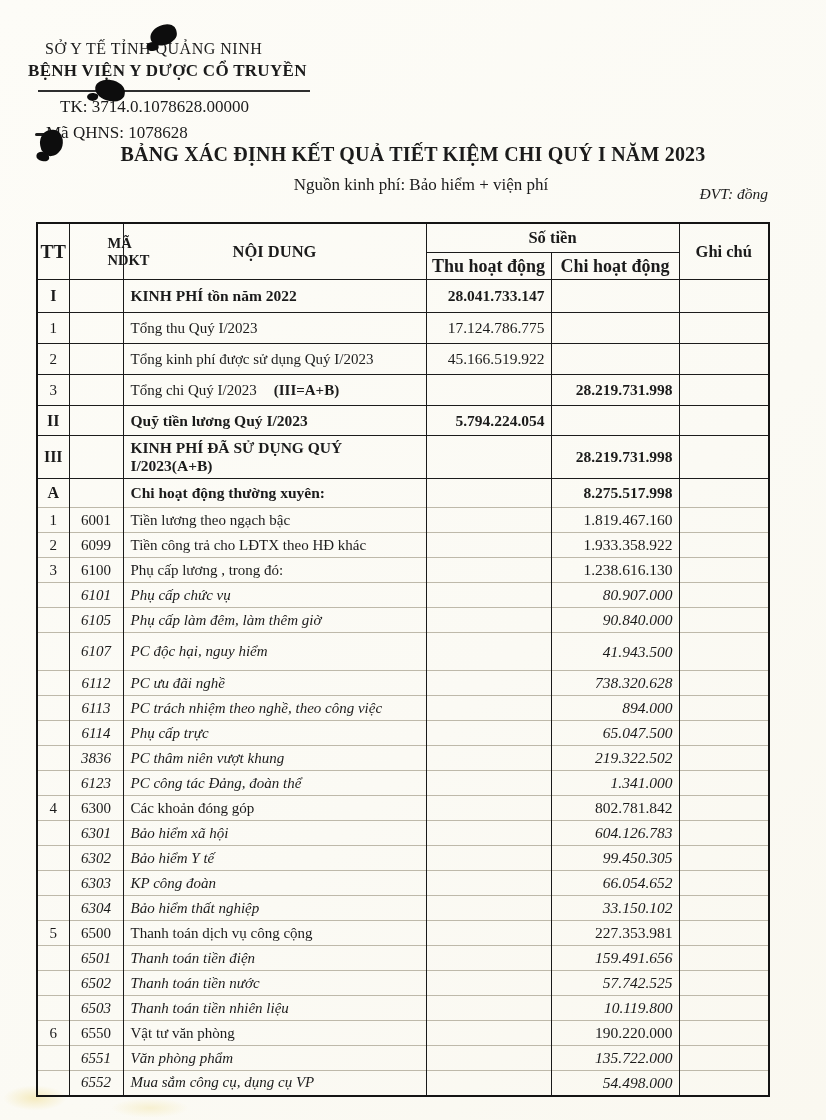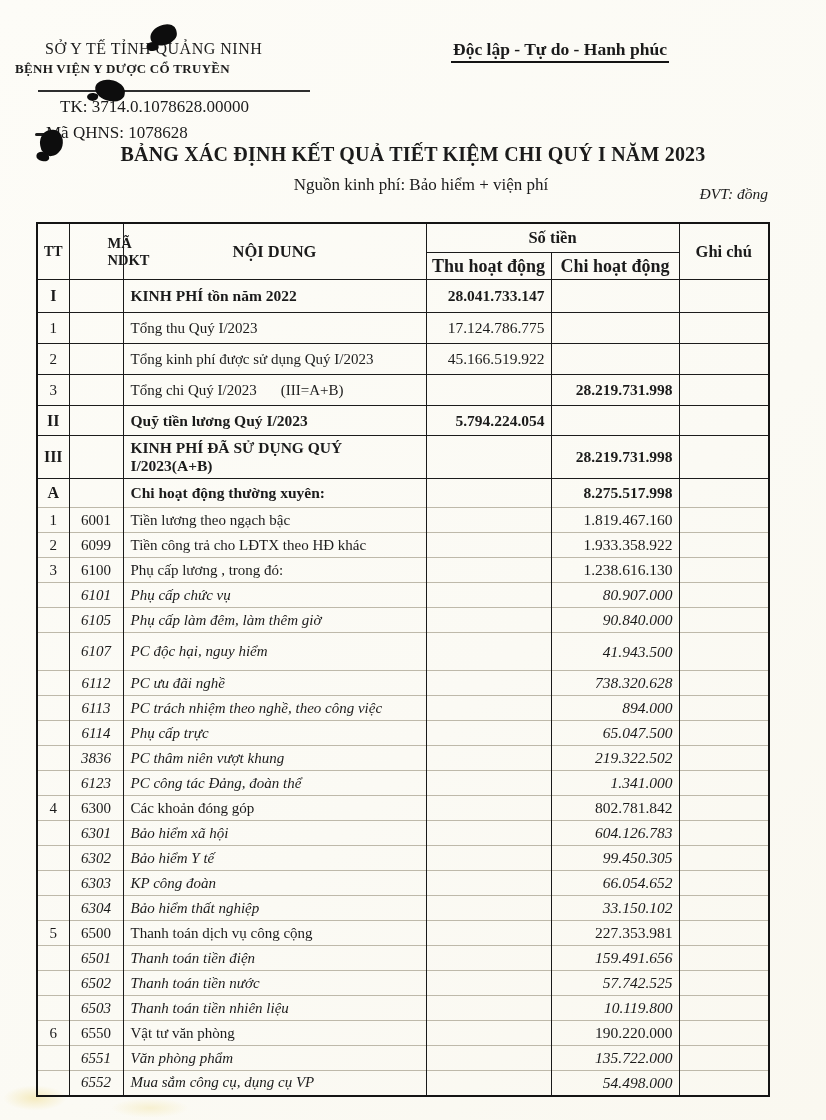--- a/index.html
+++ b/index.html
@@ -5,21 +5,21 @@
   html,body{margin:0;padding:0;}
   body{
     width:826px;height:1120px;position:relative;overflow:hidden;
     background:linear-gradient(135deg,#fdfcf7 0%,#fbfaf4 60%,#faf8f0 100%);
     font-family:"Liberation Serif","DejaVu Serif",serif;
     color:#1b1b1b;
   }
   .abs{position:absolute;}
   
   .org1{left:45px;top:40px;font-size:16px;letter-spacing:.5px;}
-  .org2{left:15px;top:61px;font-size:13px;font-weight:bold;letter-spacing:.3px;}
+  .org2{left:28px;top:61px;font-size:17px;font-weight:bold;letter-spacing:.3px;}
   .org-underline{left:38px;top:90px;width:272px;height:2px;background:#2e2e2e;}
   .tk{left:60px;top:97px;font-size:17px;}
   .qhns{left:46px;top:123px;font-size:17px;}
   .qhns-dash{left:35px;top:133px;width:11px;height:3px;background:#1d1d1d;border-radius:2px;}
   .nat-block{left:355px;top:36px;width:410px;text-align:center;}
   .nat1{font-size:16px;font-weight:bold;letter-spacing:.2px;}
   .nat2{display:inline-block;margin-top:3px;font-size:17.5px;font-weight:bold;
         border-bottom:2.2px solid #141414;padding:0 2px 1px 2px;}
   .title{left:0;top:143px;width:826px;text-align:center;font-size:20px;font-weight:bold;letter-spacing:.2px;}
   .subtitle{left:0;top:175px;width:826px;text-align:center;font-size:17px;font-weight:normal;padding-left:8px;}
@@ -37,52 +37,51 @@
                radial-gradient(ellipse 55px 14px at 150px 30px,rgba(246,238,200,.8),rgba(246,238,200,0) 70%);}
   
   table.main{
     position:absolute;left:36px;top:222px;width:732px;
     border-collapse:collapse;table-layout:fixed;
     border:2.2px solid #141414;
   }
   th{border:1.6px solid #1a1a1a;font-weight:bold;padding:0;vertical-align:middle;}
   .th-top{font-size:16.5px;height:28px;}
   .th-sub{font-size:18px;height:26px;}
-  .th-tt{font-size:14px;}
+  .th-tt{font-size:19px;}
   .th-code{font-size:14.5px;line-height:1.15;padding-left:38px;}
   tbody td{
     border-left:1.6px solid #1a1a1a;border-right:1.6px solid #1a1a1a;
     border-top:1px solid #beb9aa;
     padding:0;vertical-align:middle;font-size:15px;line-height:1.12;
   }
   tr.hb td{border-top:1.7px solid #1c1c1c;}
   .c-tt{text-align:center;font-size:15px;}
   .c-code{text-align:center;font-size:15px;}
   .c-content{padding-left:7px;padding-right:4px;}
   .c-label{white-space:pre-line;}
-  .c-suffix{font-weight:normal;margin-left:24px;}
+  .c-suffix{font-weight:bold;margin-left:17px;}
   .c-suffix:empty{display:none;}
   .c-thu,.c-chi{text-align:right;padding-right:6px;font-size:15.5px;}
   tr.row-section .c-tt{font-weight:bold;font-size:16px;}
   tr.row-section .c-label,tr.row-section .c-thu,tr.row-section .c-chi{font-weight:bold;font-size:15.5px;}
   tr.row-sub .c-code,tr.row-sub .c-label,tr.row-sub .c-thu,tr.row-sub .c-chi{font-style:italic;}
   .strong{font-weight:bold;}
 </style>
 </head>
 <body>
 
 <div class="abs org1">SỞ Y TẾ TỈNH QUẢNG NINH</div>
 <div class="abs org2">BỆNH VIỆN Y DƯỢC CỔ TRUYỀN</div>
 <div class="abs org-underline"></div>
 <div class="abs tk">TK: 3714.0.1078628.00000</div>
 <div class="abs qhns-dash"></div>
 <div class="abs qhns">Mã QHNS: 1078628</div>
 
 <div class="abs nat-block">
-  <div><span class="nat2">Độc lập - Tự do - Hanh phúc</span></div>
 </div>
 
 <div class="abs title">BẢNG XÁC ĐỊNH KẾT QUẢ TIẾT KIỆM CHI QUÝ I NĂM 2023</div>
 <div class="abs subtitle">Nguồn kinh phí: Bảo hiểm + viện phí</div>
 <div class="abs dvt">ĐVT: đồng</div>
 
 <div class="blob blob1"></div>
 <div class="blob blob2"></div>
 <div class="blob blob3"></div>
 <div class="abs stain"></div>

